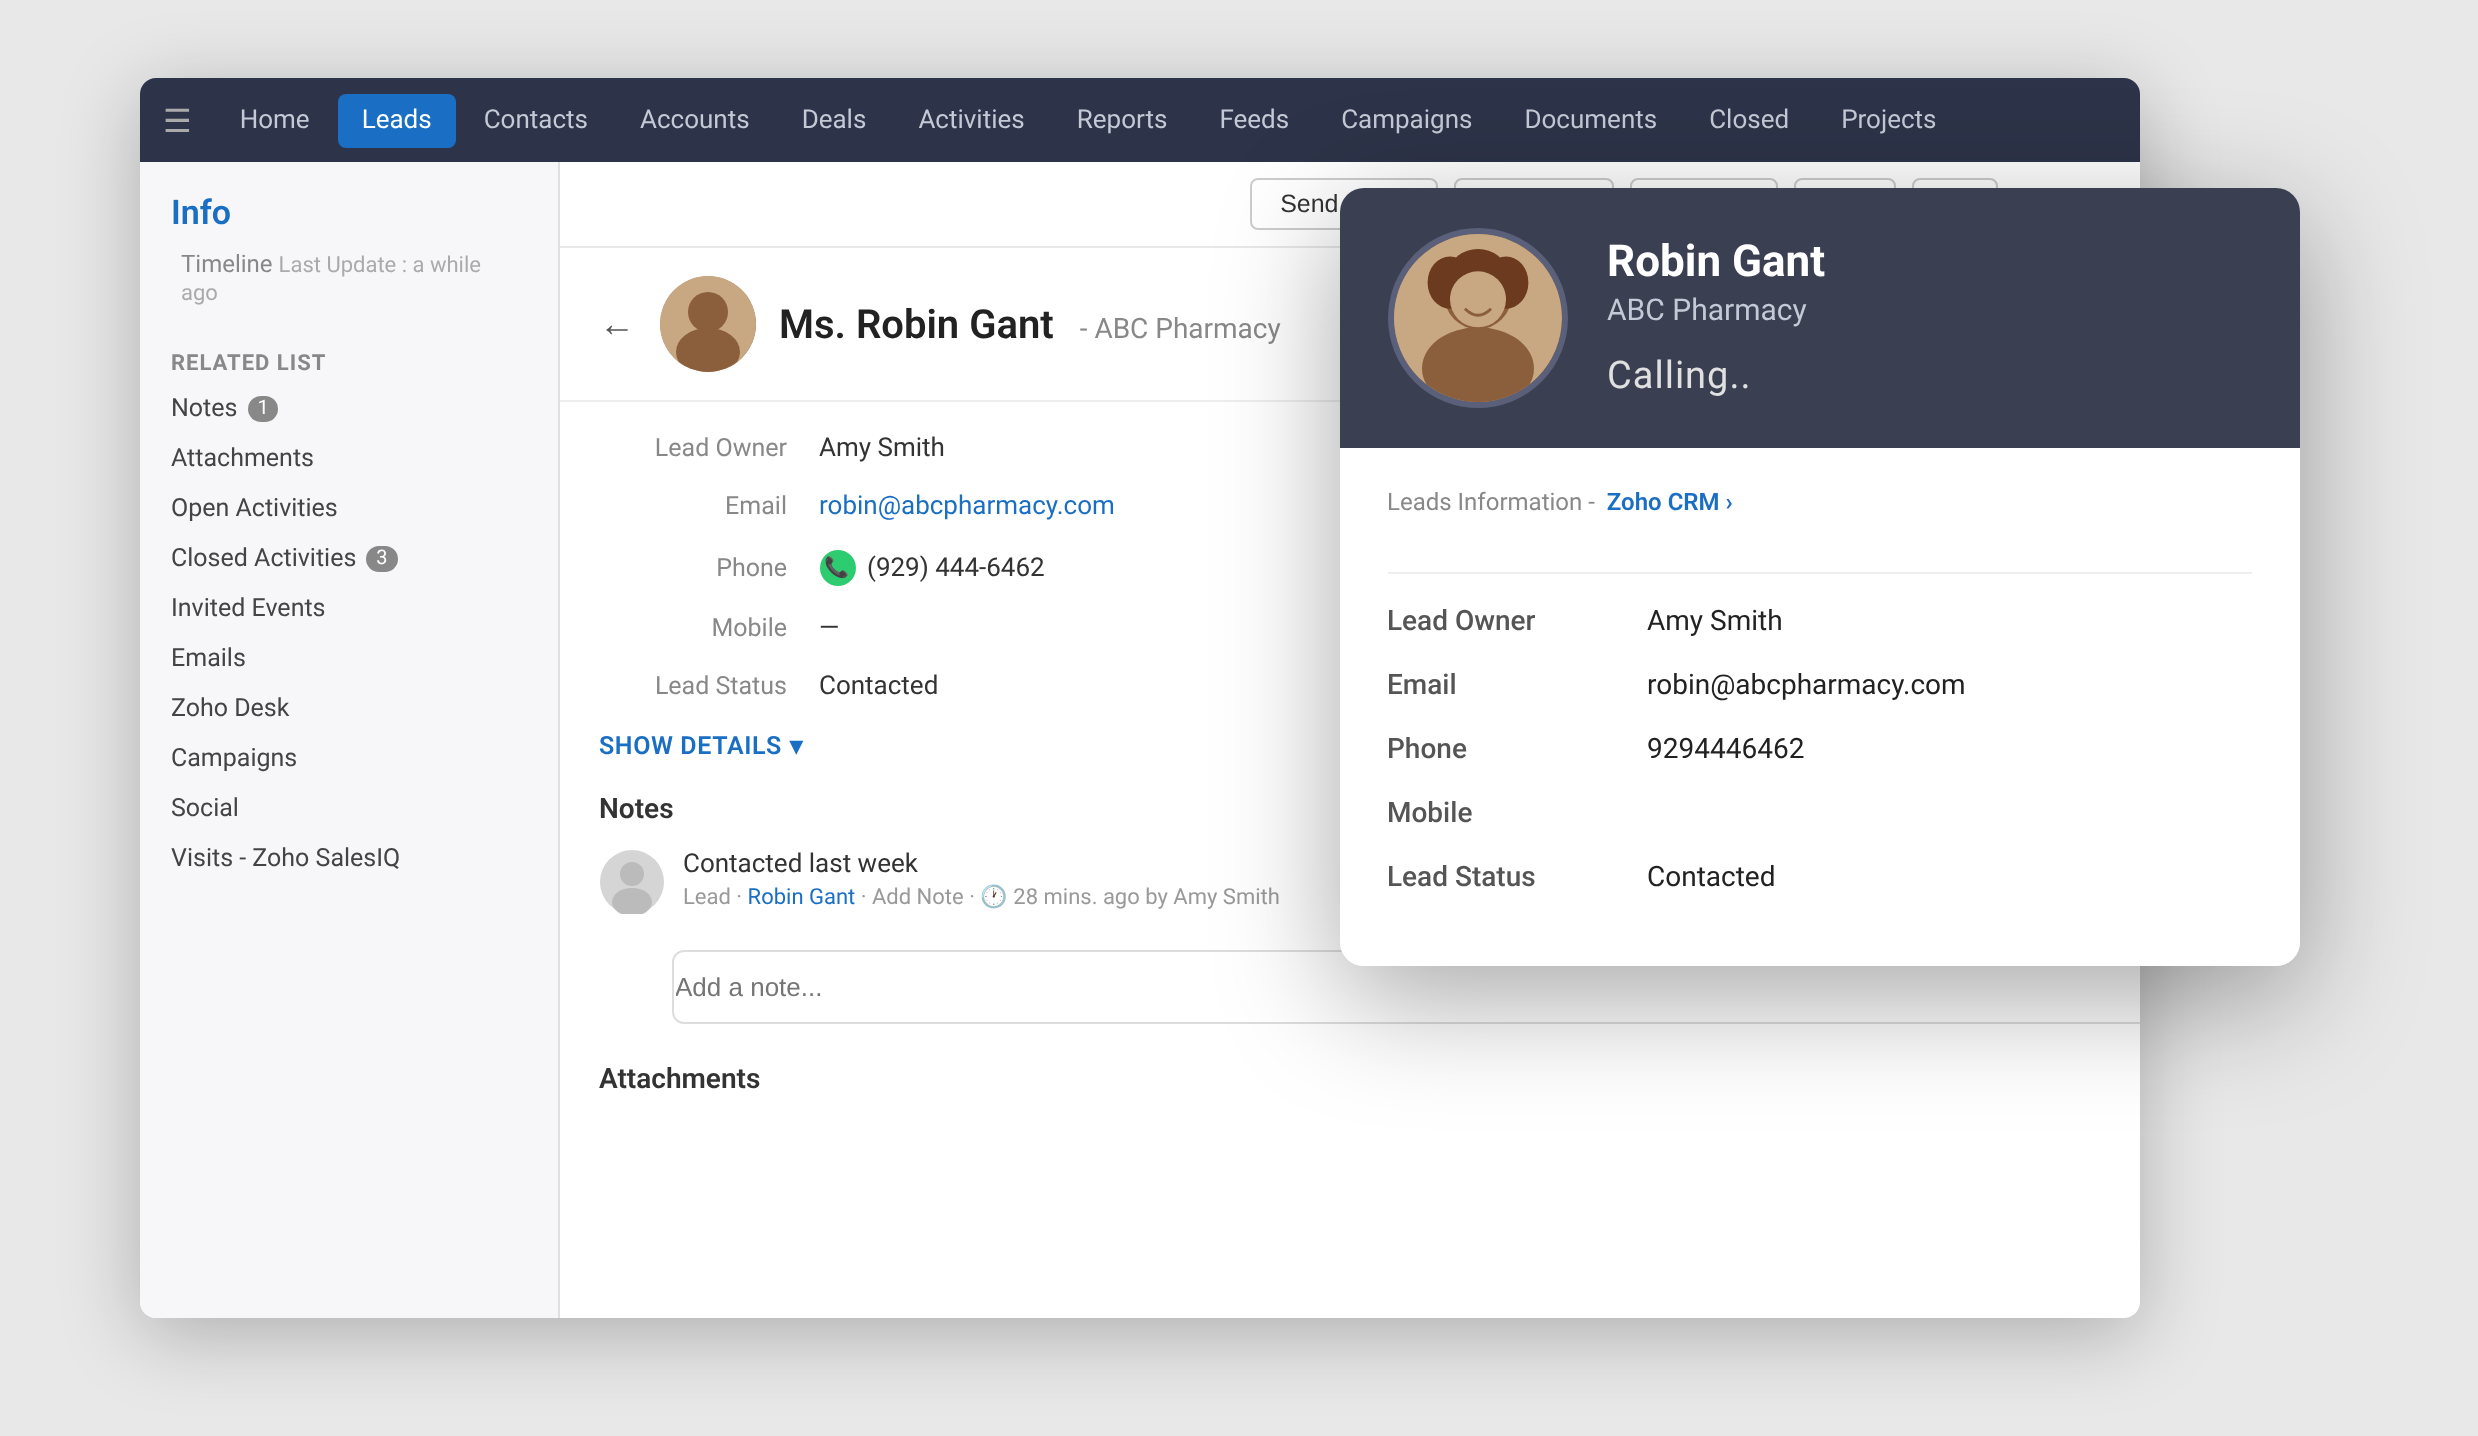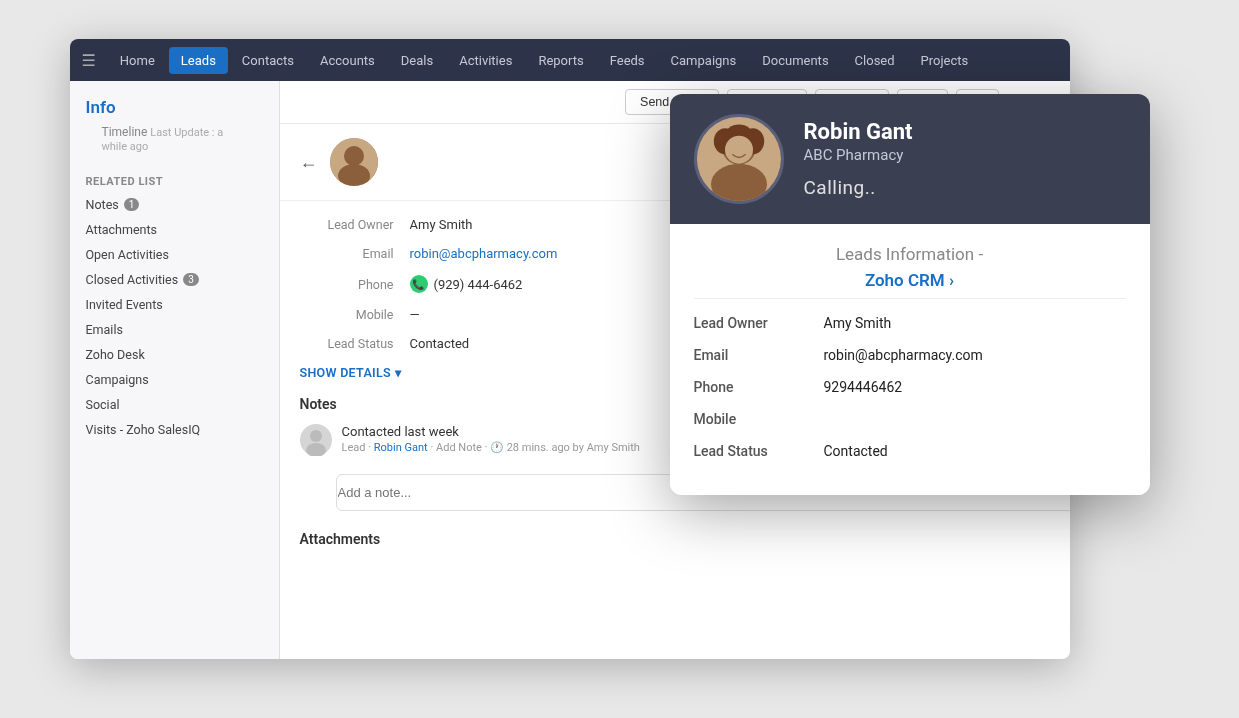--- a/index.html
+++ b/index.html
@@ -109,21 +109,21 @@
     .sidebar-item .badge {
       background: #888;
       color: #fff;
       border-radius: 10px;
       font-size: 10px;
       padding: 1px 5px;
       margin-left: 5px;
     }
 
     .sidebar-timeline {
-      padding: 4px 32px 12px;
+      padding: 4px 21px 12px;
       font-size: 12px;
       color: #888;
     }
 
     .sidebar-related-title {
       font-size: 11px;
       font-weight: 700;
       color: #888;
       padding: 10px 16px 4px;
       letter-spacing: 0.5px;
@@ -387,27 +387,26 @@
       margin-top: 12px;
       letter-spacing: 0.5px;
     }
 
     .popup-body {
       background: #fff;
       padding: 20px 24px;
     }
 
     .popup-info-title {
-      font-size: 17px;
+      font-size: 12px;
       color: #888;
-      margin-bottom: 8px;
+      margin-bottom: 28px;
       display: flex;
       align-items: center;
       gap: 6px;
-      flex-direction: column;
     }
 
     .popup-info-title .crm-link {
       color: #1a6fc4;
       font-weight: 600;
       cursor: pointer;
     }
 
     .popup-field-row {
       display: flex;
@@ -517,20 +516,28 @@
         </div>
 
         <div class="lead-header">
           <span class="back-btn">←</span>
           <div class="avatar-circle">
             <svg width="48" height="48" viewBox="0 0 48 48" style="border-radius:50%;">
               <rect width="48" height="48" fill="#c8a882"></rect>
               <circle cx="24" cy="18" r="10" fill="#8b5e3c"></circle>
               <ellipse cx="24" cy="38" rx="16" ry="12" fill="#8b5e3c"></ellipse>
             </svg>
+          </div>
+          <div>
+            <span class="lead-name">
+              <span>Ms.</span> <span>Robin Gant</span>
+            </span>
+            <span class="lead-company">
+              <span>-</span> <span>ABC Pharmacy</span>
+            </span>
           </div>
         </div>
 
         <div class="fields-area">
           <div class="field-row">
             <div class="field-label">Lead Owner</div>
             <div class="field-value">Amy Smith</div>
           </div>
           <div class="field-row">
             <div class="field-label">Email</div>

